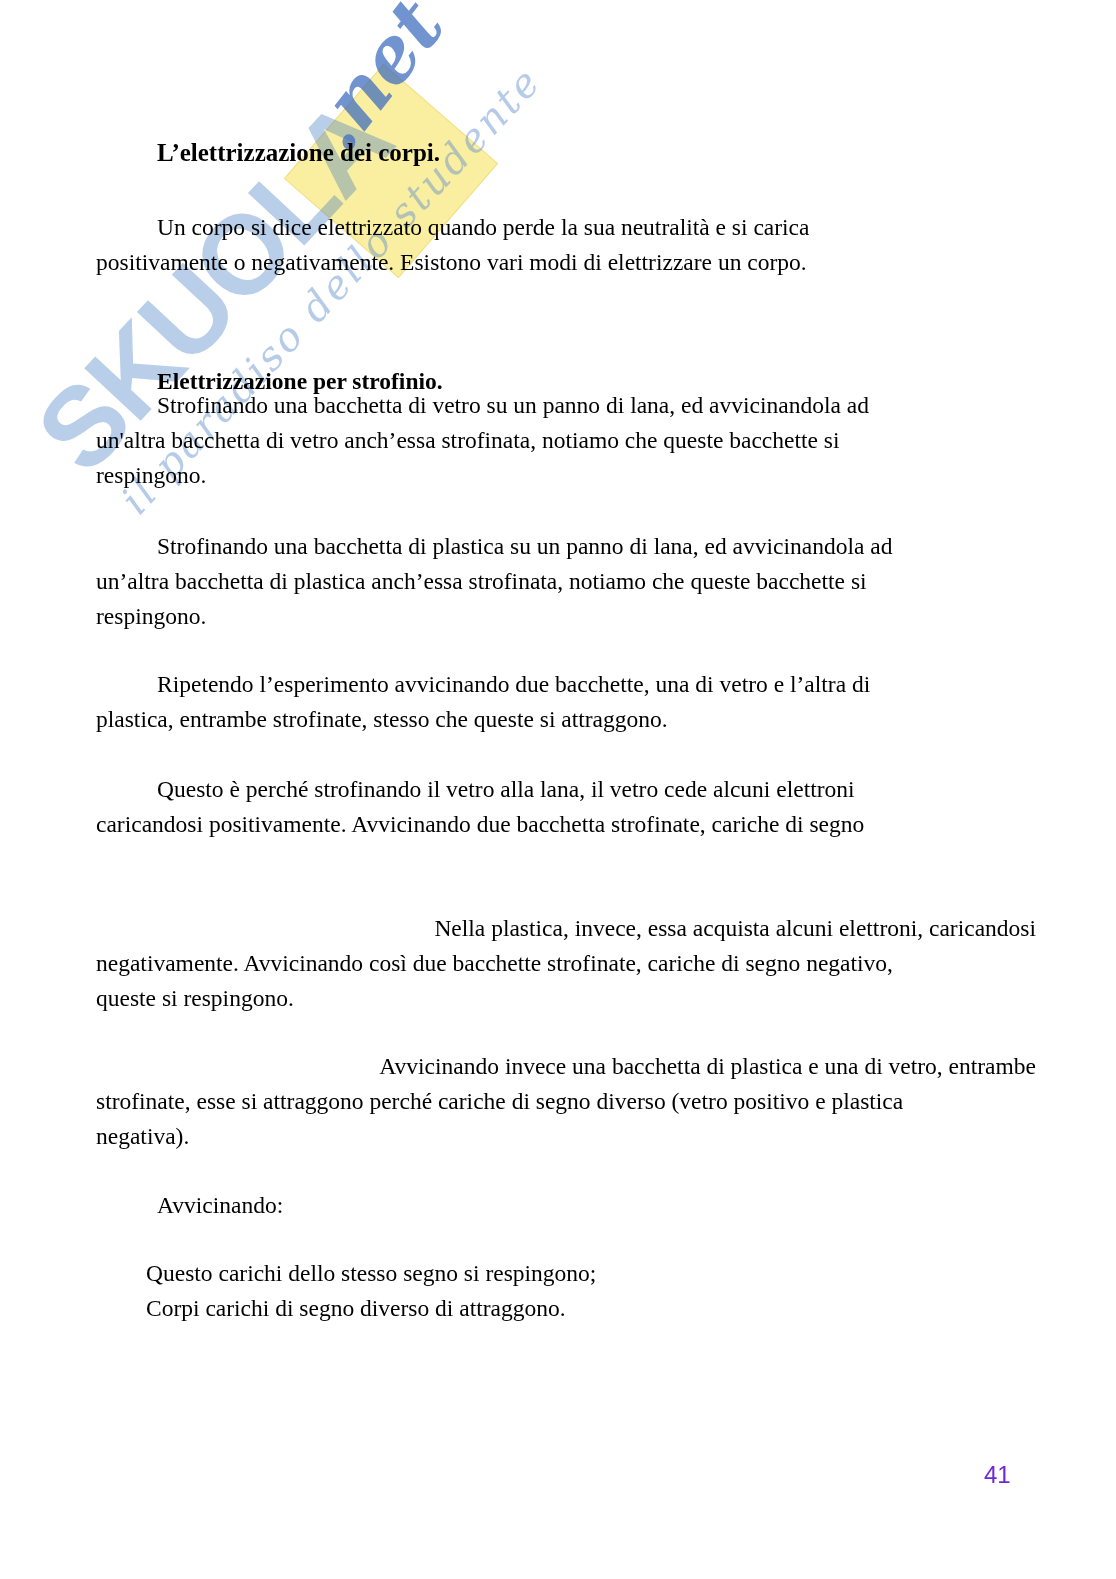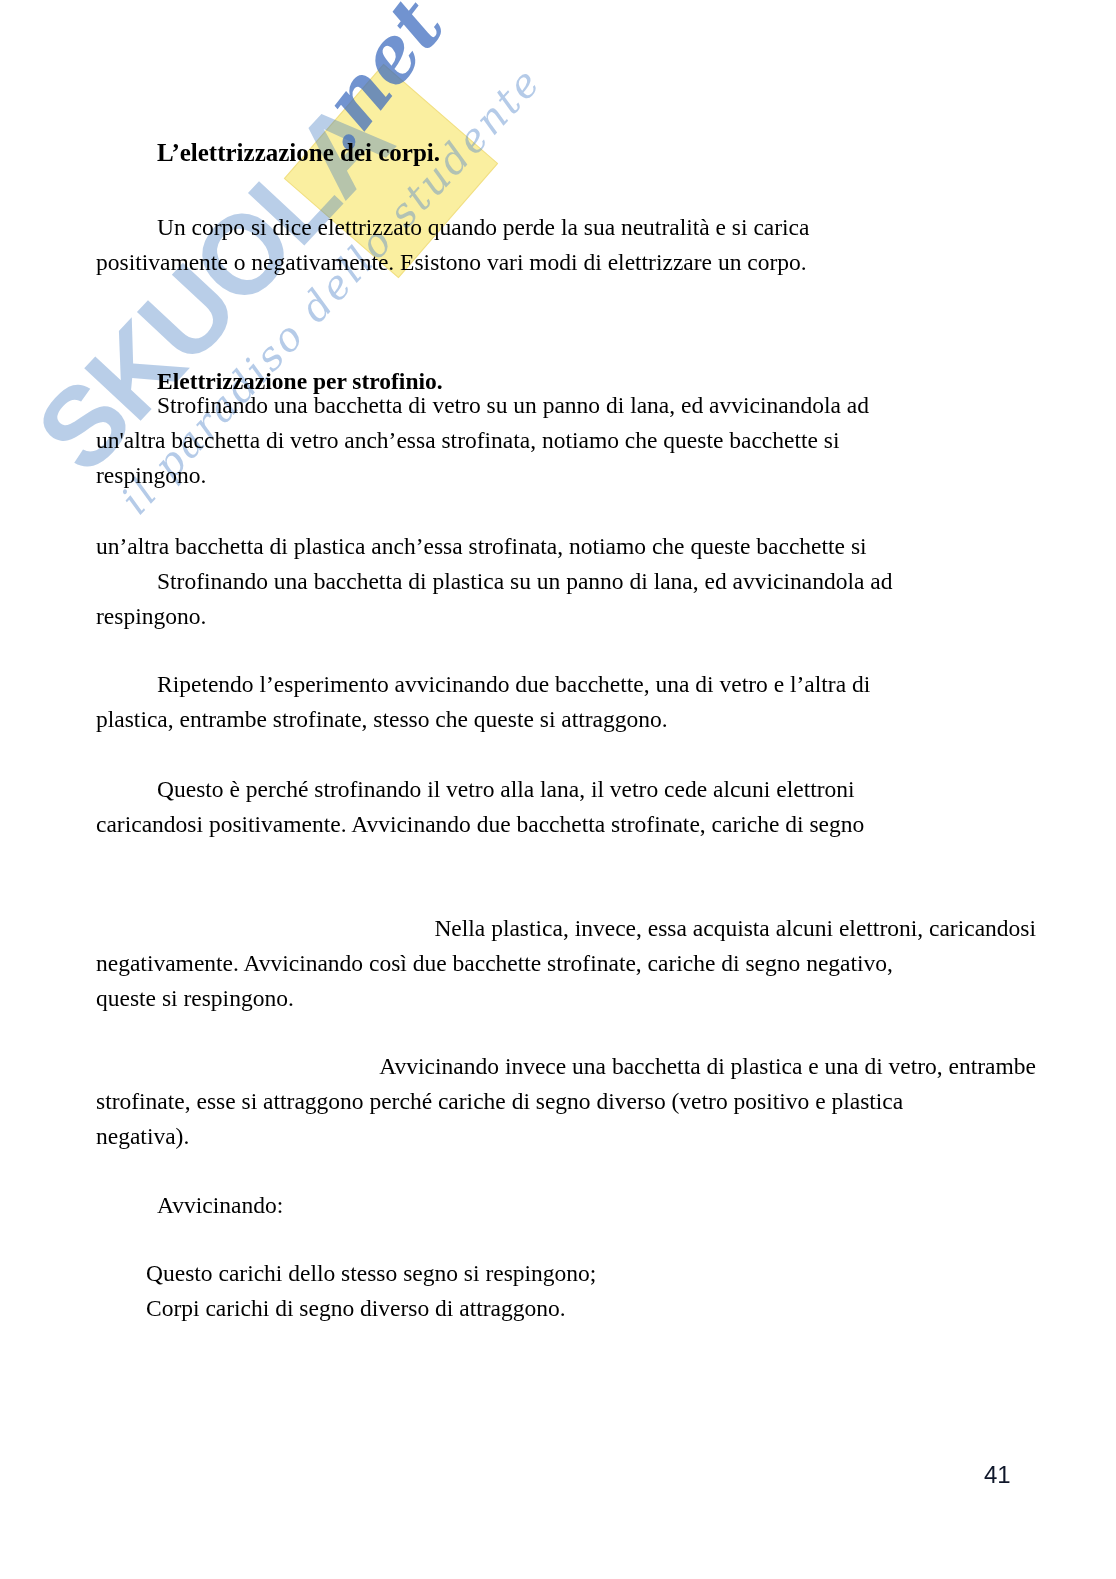--- a/index.html
+++ b/index.html
@@ -72,21 +72,21 @@
   .tblock .ln { white-space: pre; }
   .ind    { padding-left: 61px; }
   .ind-lg { padding-left: 75px; text-align: right; }
   .ind-sm { padding-left: 50px; }
   .title-text { font-weight: bold; font-size: 25px; line-height: 30px; }
   .heading-text { font-weight: bold; margin-top: 44px; }
 
   .page-number {
     position: absolute; left: 984px; top: 1461px;
     font-family: "Liberation Sans", sans-serif;
-    font-size: 24px; color: #0f172a;
+    font-size: 24px; color: #6d28d9;
     z-index: 1;
   }
 </style>
 </head>
 <body>
 
 <div class="page">
 
   <div class="wm-patch"></div>
   <div class="wm-rot">
@@ -108,22 +108,22 @@
     <div class="ln ind heading-text">Elettrizzazione per strofinio.</div>
   </div>
 
   <div class="tblock" style="top:388px">
     <div class="ln ind">Strofinando una bacchetta di vetro su un panno di lana, ed avvicinandola ad</div>
     <div class="ln">un'altra bacchetta di vetro anch’essa strofinata, notiamo che queste bacchette si</div>
     <div class="ln">respingono.</div>
   </div>
 
   <div class="tblock" style="top:529px">
+    <div class="ln ind">Strofinando una bacchetta di plastica su un panno di lana, ed avvicinandola ad</div>
     <div class="ln">un’altra bacchetta di plastica anch’essa strofinata, notiamo che queste bacchette si</div>
-    <div class="ln ind">Strofinando una bacchetta di plastica su un panno di lana, ed avvicinandola ad</div>
     <div class="ln">respingono.</div>
   </div>
 
   <div class="tblock" style="top:667px">
     <div class="ln ind">Ripetendo l’esperimento avvicinando due bacchette, una di vetro e l’altra di</div>
     <div class="ln">plastica, entrambe strofinate, stesso che queste si attraggono.</div>
   </div>
 
   <div class="tblock" style="top:772px">
     <div class="ln ind">Questo è perché strofinando il vetro alla lana, il vetro cede alcuni elettroni</div>

